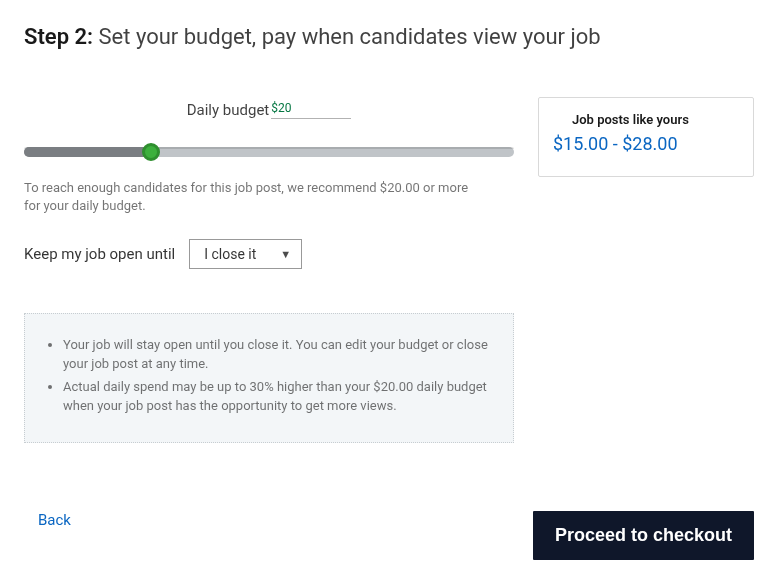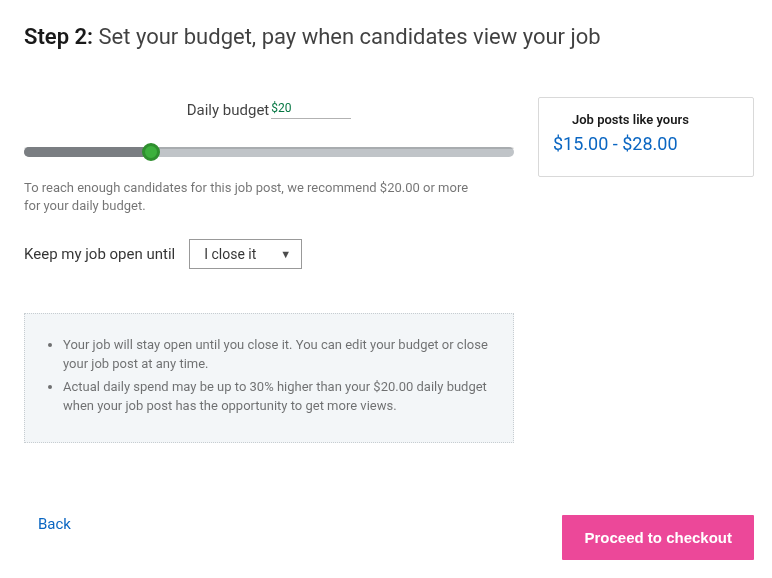--- a/index.html
+++ b/index.html
@@ -124,25 +124,25 @@
     left: 24px; right: 18px; bottom: 18px;
     display:flex; justify-content: space-between; align-items:flex-start;gap:40px;
   }
   .back-link {
     color: #0a66c2;
     font-size: 15px;
     cursor: pointer;
     padding-left: 14px;
   }
   .proceed-btn {
-    background: #ec4899;
+    background: #0f172a;
     color: #fff;
     border: none;
     padding: 14px 22px;
-    font-size: 15px;
+    font-size: 18px;
     font-weight: 600;
     cursor: pointer;
     border-radius: 1px;
   }
 </style>
 </head>
 <body>
 
 <h1 class="heading">
   <span class="step-label">Step 2:</span>

